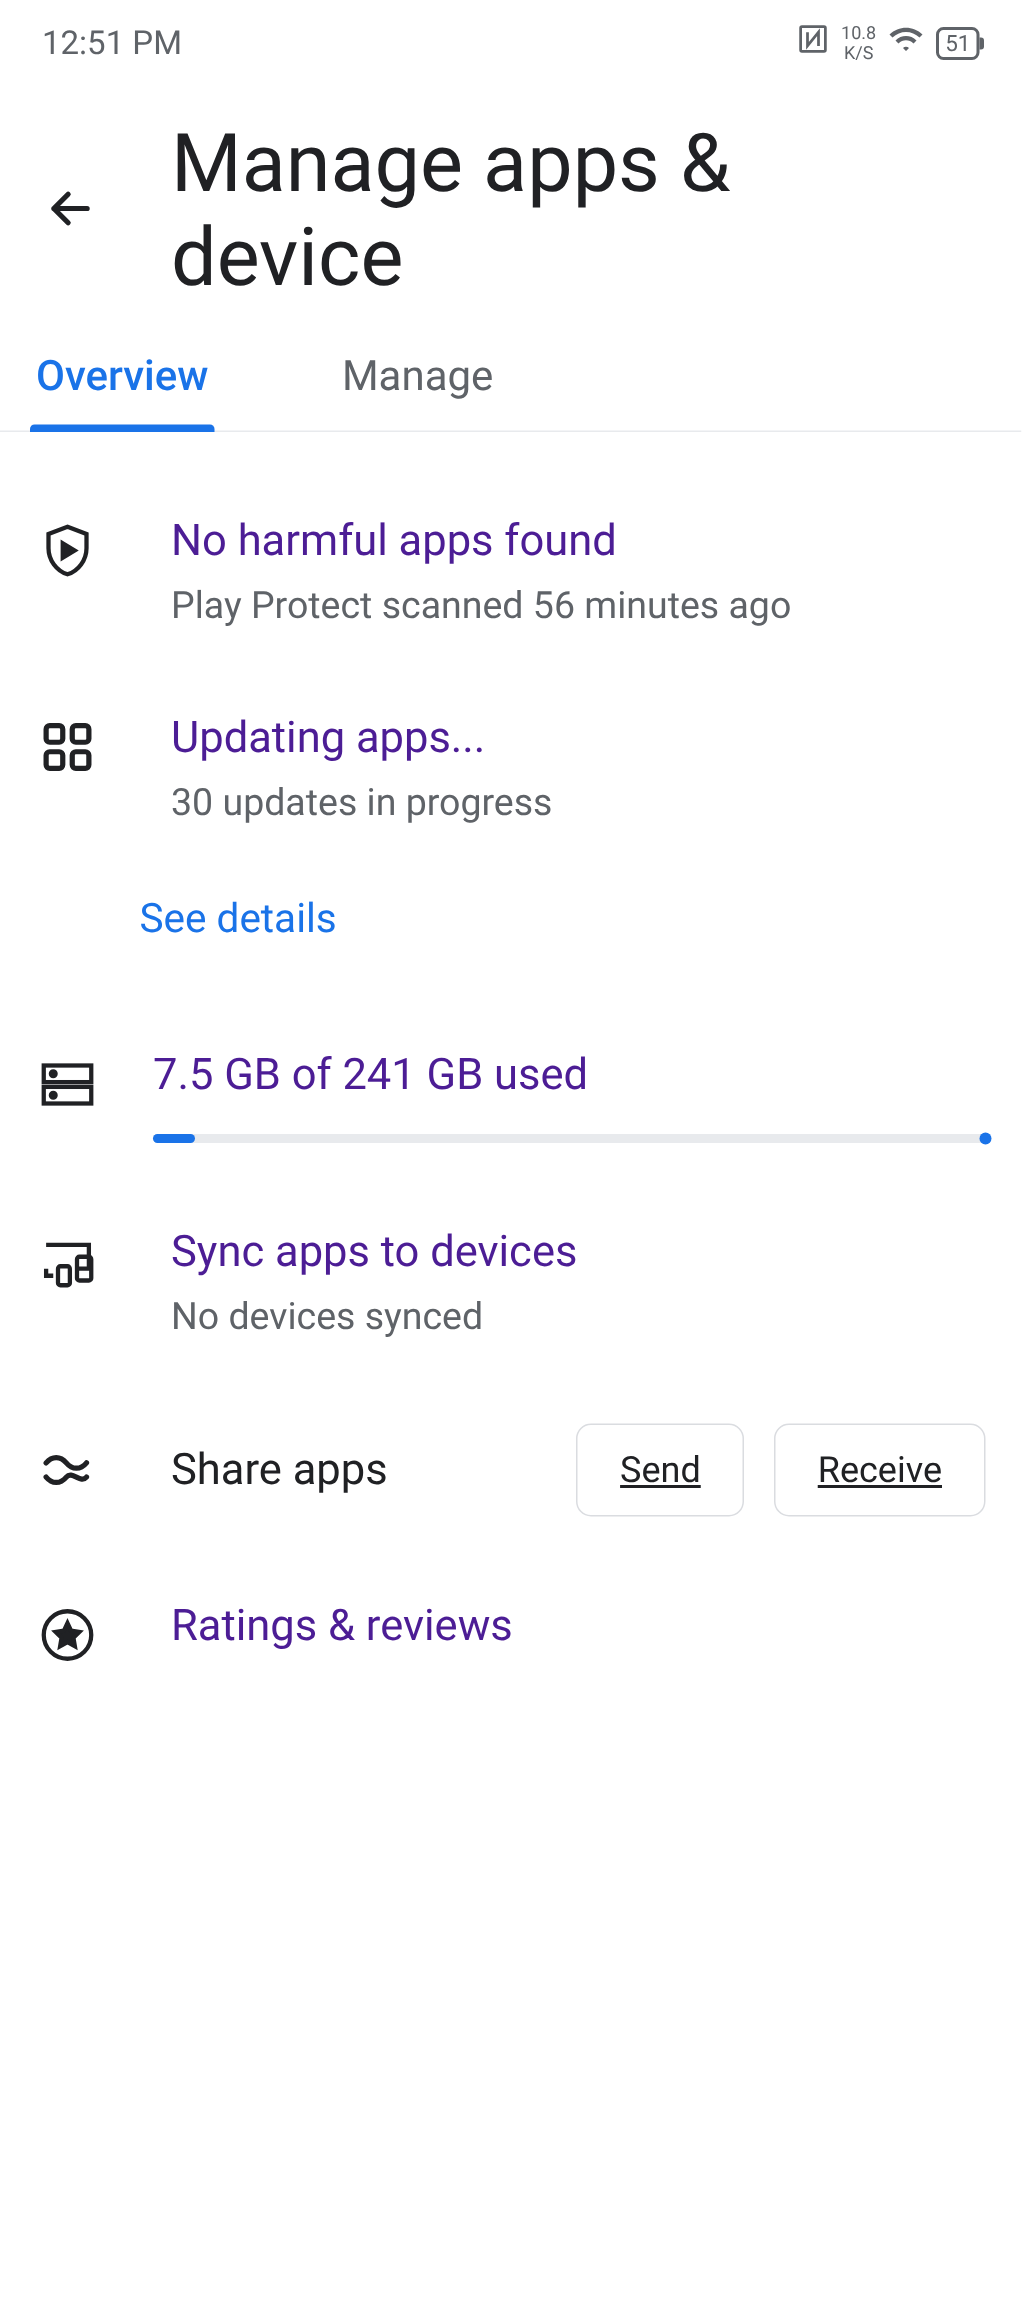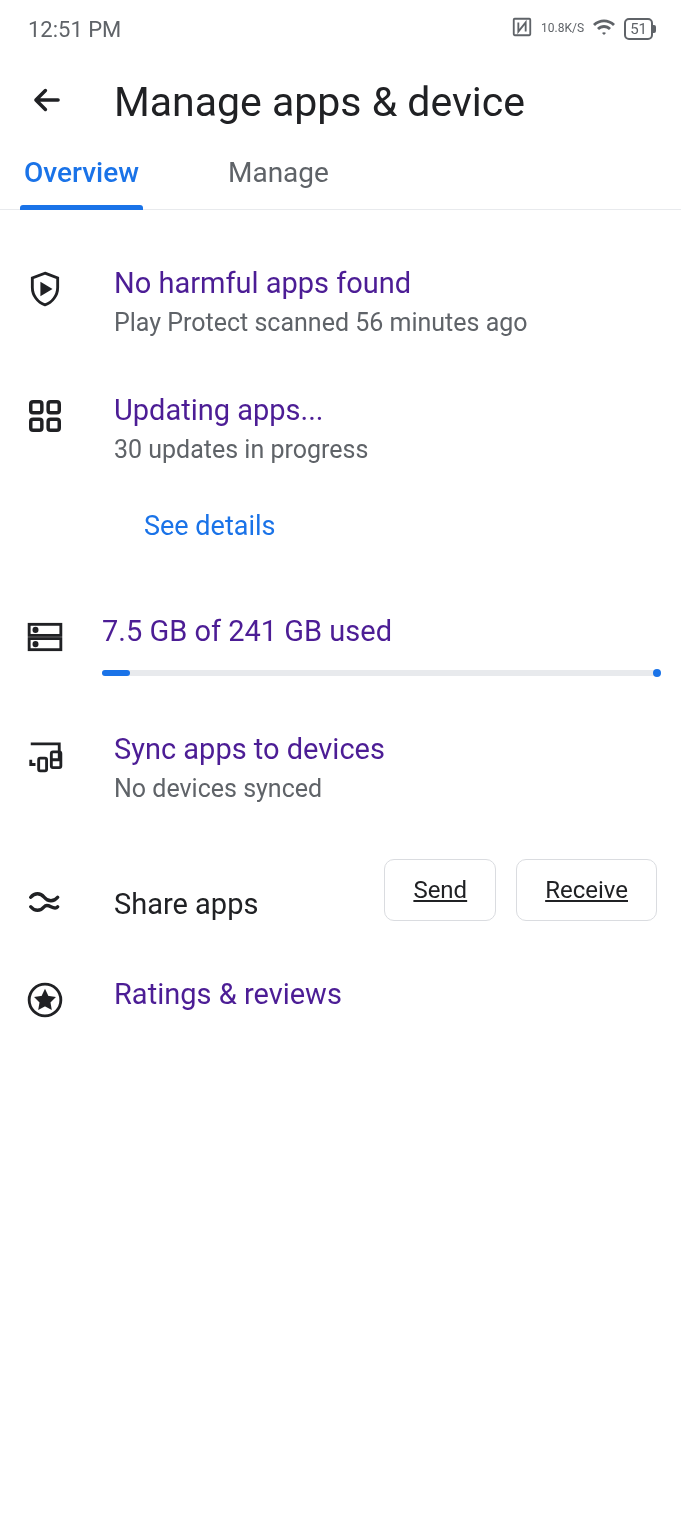--- a/index.html
+++ b/index.html
@@ -1,49 +1,49 @@
 <!DOCTYPE html>
 <html><head>
   <meta charset="utf-8">
   <style>
     * { margin: 0; padding: 0; box-sizing: border-box; font-family: 'Roboto', -apple-system, sans-serif; }
     body { width: 681px; height: 1536px; background: #fff; color: #202124; overflow: hidden; }
     
     .status-bar { display: flex; justify-content: space-between; align-items: center; padding: 16px 28px; height: 58px; font-size: 22px; color: #5f6368; }
     .status-right { display: flex; align-items: center; gap: 8px; }
-    .speed { font-size: 12px; line-height: 1.1; display: flex; flex-direction: row; align-items: center; }
+    .speed { font-size: 12px; line-height: 1.1; display: flex; flex-direction: column; align-items: center; }
     .battery-box { border: 2px solid #5f6368; border-radius: 5px; padding: 0 4px; font-size: 15px; line-height: 18px; position: relative; }
     .battery-box::after { content: ''; position: absolute; right: -5px; top: 50%; transform: translateY(-50%); width: 3px; height: 8px; background: #5f6368; border-radius: 0 2px 2px 0; }
     
     .header { display: flex; align-items: center; padding: 20px 28px 30px; gap: 48px; }
     .back svg { width: 38px; height: 38px; }
-    .title { font-size: 41px; font-weight: 400; color: #202124; }
+    .title { font-size: 54px; font-weight: 400; color: #202124; }
     
     .tabs { display: flex; gap: 89px; padding: 0 24px; border-bottom: 1px solid #e8eaed; }
     .tab { font-size: 28px; padding: 0 0 20px; color: #5f6368; position: relative; }
     .tab.active { color: #1a73e8; font-weight: 500; }
     .tab.active::after { content: ''; position: absolute; bottom: -1px; left: -4px; right: -4px; height: 5px; background: #1a73e8; border-radius: 3px 3px 0 0; }
     
     .content { padding: 56px 24px 0; }
     .row { display: flex; align-items: flex-start; gap: 48px; margin-bottom: 56px; }
     .row-center { align-items: flex-start; }
     .icon-slot { width: 42px; display: flex; justify-content: center; padding-top: 4px; flex-shrink: 0; }
     .icon-slot svg { width: 38px; height: 38px; }
     .row-body { flex: 1; }
     .row-title { font-size: 29px; color: #4c1d95; margin-bottom: 8px; }
-    .row-sub { font-size: 25px; color: #5f6368; }
+    .row-sub { font-size: 25px; color: #5f6368; margin-top: 12px; }
     
-    .link { color: #1a73e8; font-size: 27px; margin-left: 120px; margin-top: -10px; margin-bottom: 72px; }
+    .link { color: #1a73e8; font-size: 27px; margin-left: 69px; margin-top: -10px; margin-bottom: 72px; }
     
     .storage-row { margin-bottom: 56px; gap: 36px; }
     .progress-track { height: 6px; background: #e8eaed; border-radius: 3px; margin-top: 22px; position: relative; }
     .progress-fill { height: 6px; background: #1a73e8; border-radius: 3px; width: 5%; }
     .progress-dot { position: absolute; right: 0; top: 50%; transform: translate(50%, -50%); width: 8px; height: 8px; background: #1a73e8; border-radius: 50%; }
     
-    .share-row { display: flex; align-items: flex-end; gap: 48px; margin-bottom: 56px; }
+    .share-row { display: flex; align-items: center; gap: 48px; margin-bottom: 56px; }
     .share-row .icon-slot { padding-top: 0; }
     .share-label { font-size: 29px; flex: 1; }
     .btn-group { display: flex; gap: 20px; margin-left: auto; text-decoration: underline; }
     .btn { border: 1.5px solid #dadce0; background: #fff; border-radius: 10px; padding: 16px 28px; font-size: 24px; color: #202124; }
   </style>
 </head>
 <body>
 
 <div class="status-bar">
   <span>12:51 PM</span>

